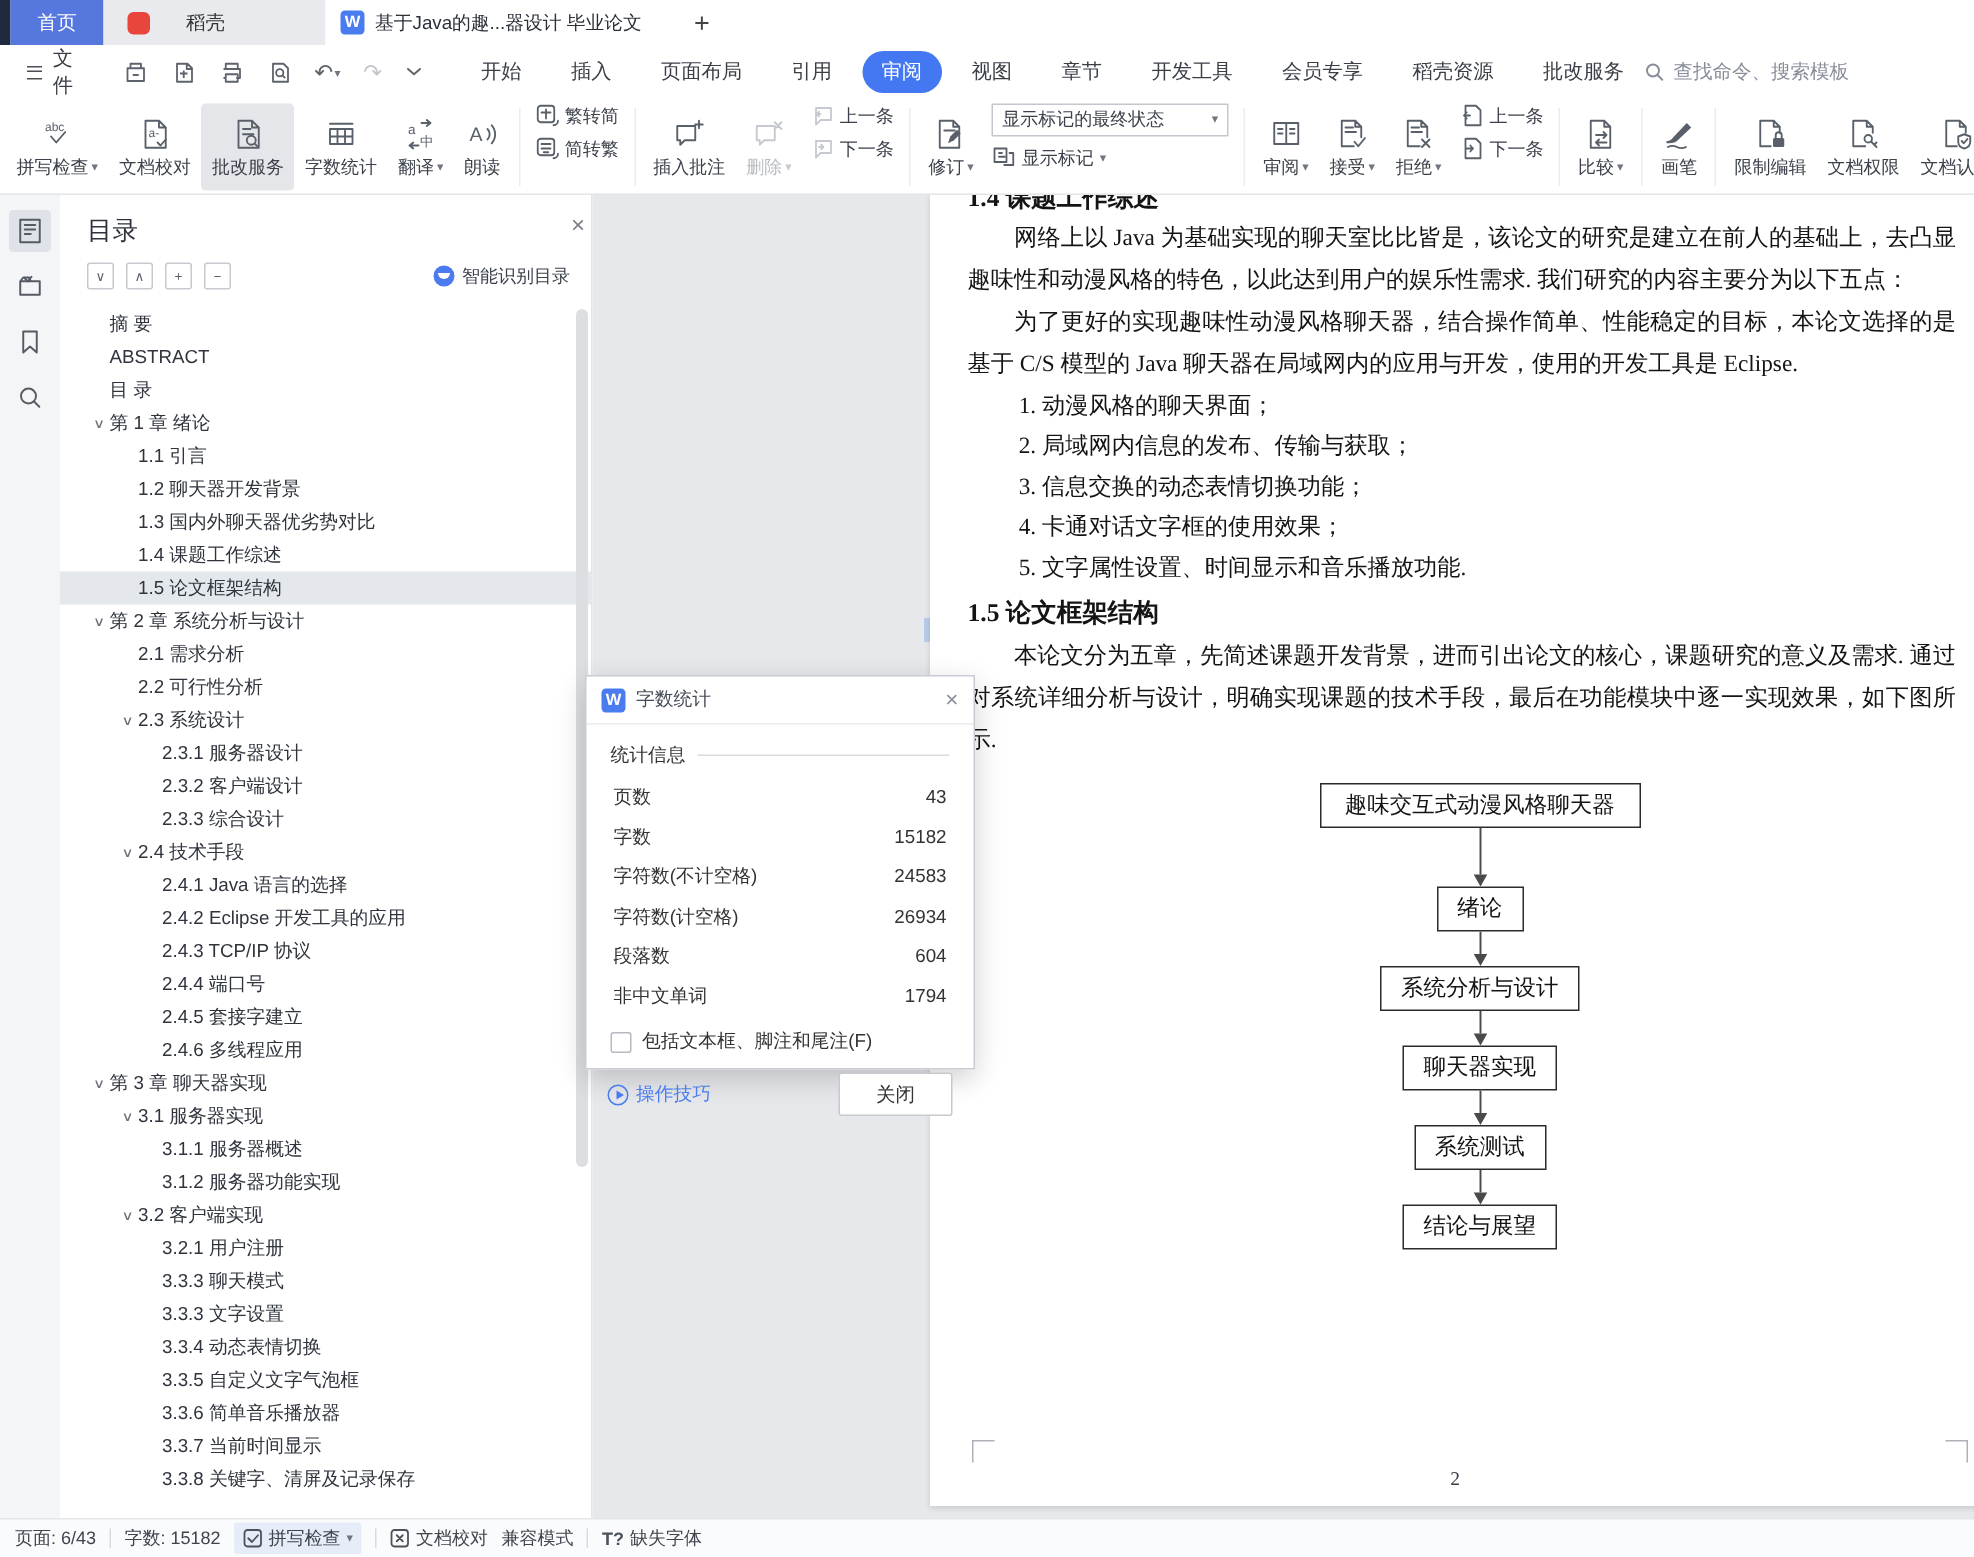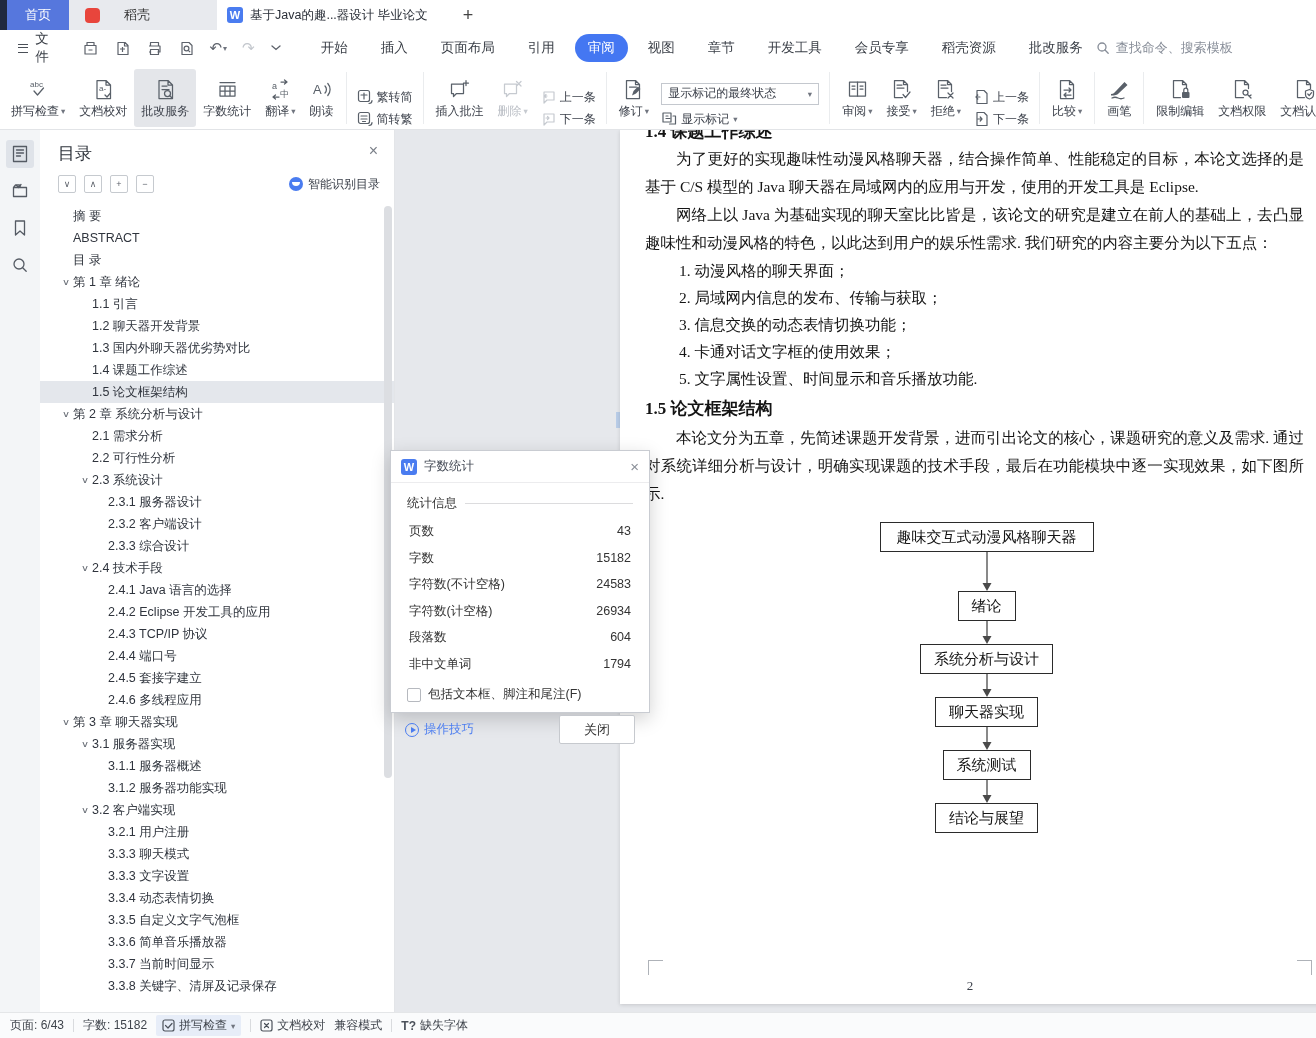--- a/index.html
+++ b/index.html
@@ -51,40 +51,40 @@
   .ticon { width:23px; height:23px; }
   .ticon path, .ticon rect, .ticon circle, .ticon line, .ticon polyline
     { fill:none; stroke:#596069; stroke-width:1.25; stroke-linecap:round; stroke-linejoin:round; }
   .ticon .fil { fill:#596069; stroke:none; }
   .ticon text { fill:#596069; stroke:none; font-family:"Liberation Sans",sans-serif; }
   .disabled { color:#b9bdc4; }
   .disabled .ticon path, .disabled .ticon rect, .disabled .ticon circle, .disabled .ticon line, .disabled .ticon polyline { stroke:#c6cad0; }
   .caret { font-size:8.5px; color:#70757f; }
   .disabled .caret { color:#c6cad0; }
   .tgroup-sep { width:1px; height:52px; background:#eaecee; margin:0 5px; flex:0 0 1px; }
-  .tstack { display:flex; flex-direction:column; justify-content:flex-end; gap:6px; height:58px; font-size:12px; color:#3c414b; padding:0 5px; }
+  .tstack { display:flex; flex-direction:column; justify-content:flex-start; gap:6px; height:58px; font-size:12px; color:#3c414b; padding:0 5px; }
   .srow { display:flex; align-items:center; gap:4px; line-height:14px; white-space:nowrap; }
   .sicon { width:16px; height:16px; }
   .sicon path, .sicon rect, .sicon circle { fill:none; stroke:#596069; stroke-width:1.2; stroke-linecap:round; stroke-linejoin:round; }
   .disabled .sicon path, .disabled .sicon rect { stroke:#c6cad0; }
   .combo { width:158px; height:22px; border:1px solid #c4c8ce; border-radius:0; background:#fff;
     display:flex; align-items:center; justify-content:space-between; padding:0 6px; font-size:12px; color:#3c414b; }
 
   
   .main { position:absolute; top:130px; left:0; right:0; bottom:26px; }
   .leftstrip { position:absolute; left:0; top:0; bottom:0; width:40px; background:#f3f5f7;
     display:flex; flex-direction:column; align-items:center; padding-top:10px; gap:9px; }
   .stool { width:28px; height:28px; border-radius:3px; display:flex; align-items:center; justify-content:center; }
   .stool.selected { background:#dfe3e9; }
   .stool svg { width:18px; height:18px; }
   .stool path, .stool rect, .stool circle, .stool line { fill:none; stroke:#555b64; stroke-width:1.3; stroke-linecap:round; stroke-linejoin:round; }
 
   .toc { position:absolute; left:40px; top:0; bottom:0; width:355px; background:#fff;
     border-right:1px solid #e3e5e8; overflow:hidden; }
-  .toc-head { display:flex; justify-content:space-between; padding:12px 16px 0 18px; }
+  .toc-head { display:flex; justify-content:space-between; padding:12px 4px 0 18px; }
   .toc-title { font-size:17px; color:#2e333b; }
   .toc-close { font-size:16px; color:#7a7f88; }
   .toc-ctrl { display:flex; align-items:center; padding:10px 14px 0 18px; }
   .cbox { width:18px; height:18px; border:1px solid #c6cacf; border-radius:2px; margin-right:8px;
     display:flex; align-items:center; justify-content:center; font-size:9px; color:#5a5f68; background:#fff; }
   .smart { margin-left:auto; display:flex; align-items:center; gap:5px; font-size:12px; color:#3c414b; }
   .smart-ic { width:14px; height:14px; border-radius:50%; background:#4a7cf0; position:relative; }
   .smart-ic::after { content:""; position:absolute; left:3px; top:5px; width:8px; height:4px; border-radius:0 0 4px 4px; background:#fff; }
   .toc-list { position:relative; margin-top:12px; font-size:12.5px; color:#2f343d; }
   .toc-item { display:flex; align-items:center; height:22px; position:relative; }
@@ -608,22 +608,22 @@
       <div class="margin-ic">
         <svg viewBox="0 0 20 20">
             <path class="blk" d="M3 2 h10 l4 4 v12 h-14z"></path>
             <path d="M6 7 h8 M6 10 h8 M6 13 h5" stroke="#eef3fa" stroke-width="1.4"></path>
           </svg>
         <span class="margin-caret">▼</span>
       </div>
       <div class="page">
         <div class="pbody">
           <div class="doc-h cut">1.4 课题工作综述</div>
+          <p class="doc-p">网络上以 Java 为基础实现的聊天室比比皆是，该论文的研究是建立在前人的基础上，去凸显趣味性和动漫风格的特色，以此达到用户的娱乐性需求. 我们研究的内容主要分为以下五点：</p>
           <p class="doc-p">为了更好的实现趣味性动漫风格聊天器，结合操作简单、性能稳定的目标，本论文选择的是基于 C/S 模型的 Java 聊天器在局域网内的应用与开发，使用的开发工具是 Eclipse.</p>
-          <p class="doc-p">网络上以 Java 为基础实现的聊天室比比皆是，该论文的研究是建立在前人的基础上，去凸显趣味性和动漫风格的特色，以此达到用户的娱乐性需求. 我们研究的内容主要分为以下五点：</p>
           <div id="doc-list">
               <div class="doc-li">1. 动漫风格的聊天界面；</div>
               <div class="doc-li">2. 局域网内信息的发布、传输与获取；</div>
               <div class="doc-li">3. 信息交换的动态表情切换功能；</div>
               <div class="doc-li">4. 卡通对话文字框的使用效果；</div>
               <div class="doc-li">5. 文字属性设置、时间显示和音乐播放功能.</div>
             </div>
           <div class="doc-h2">1.5 论文框架结构</div>
           <p class="doc-p">本论文分为五章，先简述课题开发背景，进而引出论文的核心，课题研究的意义及需求. 通过对系统详细分析与设计，明确实现课题的技术手段，最后在功能模块中逐一实现效果，如下图所示.</p>
           <div class="flow" id="flowchart">

